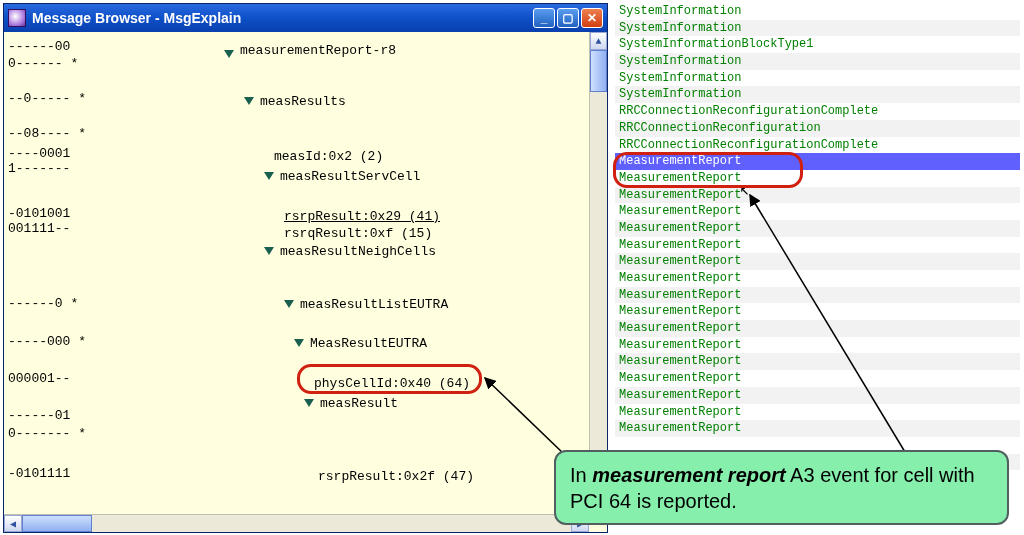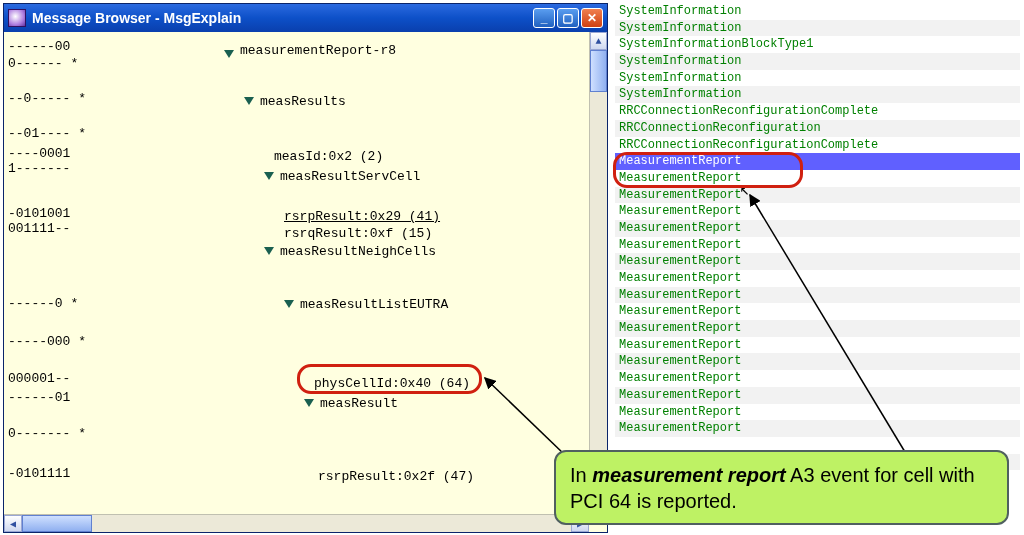--- a/index.html
+++ b/index.html
@@ -160,21 +160,21 @@
   .cursor-arrow {
     position: absolute;
     font-size: 16px;
     color: #000;
     pointer-events: none;
   }
   .callout {
     position: absolute;
     left: 554px; top: 450px;
     width: 455px; height: 75px;
-    background: #bef264;
+    background: #86efac;
     border: 2px solid #506060;
     border-radius: 12px;
     padding: 10px 14px;
     font-family: Arial, sans-serif;
     font-size: 20px;
     color: #000;
     line-height: 1.3;
   }
   .callout b { font-style: italic; font-weight: bold; }
   svg.arrow-line {
@@ -193,29 +193,29 @@
       <div class="tb-btn min">_</div>
       <div class="tb-btn max">▢</div>
       <div class="tb-btn close">✕</div>
     </div>
   </div>
   <div class="content">
     <div class="left-strip" id="left-strip">
         <div style="top: 8px;">------00</div>
         <div style="top: 25px;">0------ *</div>
         <div style="top: 60px;">--0----- *</div>
-        <div style="top: 95px;">--01---- *</div>
+        <div style="top: 95px;">--08---- *</div>
         <div style="top: 115px;">----0001</div>
         <div style="top: 130px;">1-------</div>
         <div style="top: 175px;">-0101001</div>
         <div style="top: 190px;">001111--</div>
         <div style="top: 265px;">------0 *</div>
         <div style="top: 303px;">-----000 *</div>
         <div style="top: 340px;">000001--</div>
-        <div style="top: 359px;">------01</div>
+        <div style="top: 377px;">------01</div>
         <div style="top: 395px;">0------- *</div>
         <div style="top: 435px;">-0101111</div>
       </div>
     <div class="tree" id="tree">
         <div class="tree-row" style="top: 8px; left: 70px; align-items: flex-end;">
           <span class="tri"></span>
           <span>measurementReport-r8</span>
         </div>
         <div class="tree-row" style="top: 60px; left: 90px;">
           <span class="tri"></span>
@@ -234,20 +234,24 @@
         <div class="tree-row" style="top: 192px; left: 130px;">
           <span>rsrqResult:0xf (15)</span>
         </div>
         <div class="tree-row" style="top: 210px; left: 110px;">
           <span class="tri"></span>
           <span>measResultNeighCells</span>
         </div>
         <div class="tree-row" style="top: 263px; left: 130px;">
           <span class="tri"></span>
           <span>measResultListEUTRA</span>
+        </div>
+        <div class="tree-row" style="top: 302px; left: 140px;">
+          <span class="tri"></span>
+          <span>MeasResultEUTRA</span>
         </div>
         <div class="tree-row" style="top: 342px; left: 160px;">
           <span>physCellId:0x40 (64)</span>
         </div>
         <div class="tree-row" style="top: 362px; left: 150px;">
           <span class="tri"></span>
           <span>measResult</span>
         </div>
         <div class="tree-row" style="top: 435px; left: 164px; font-family: Liberation Mono, monospace;">
           <span>rsrpResult:0x2f (47)</span>

